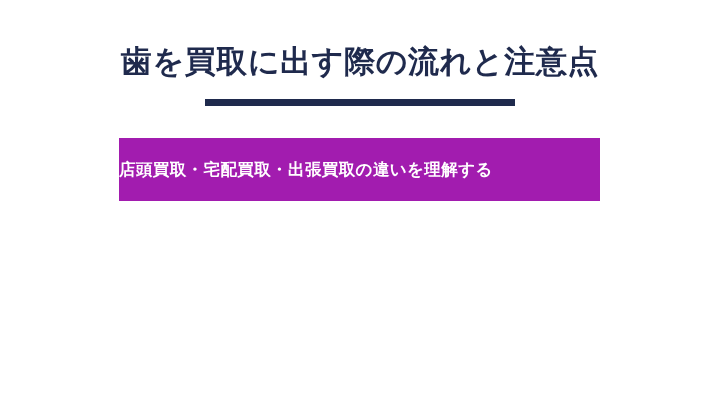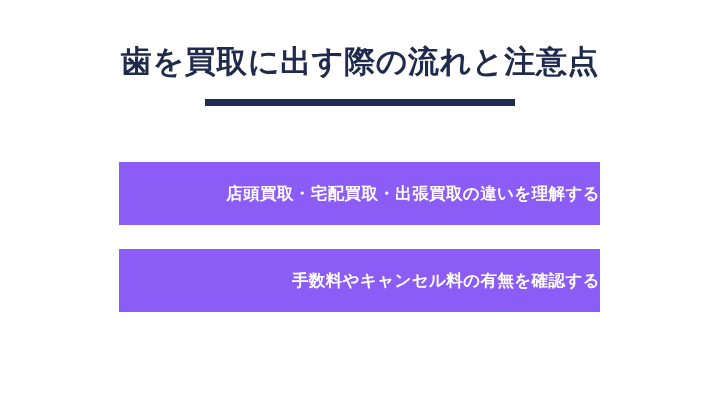--- a/index.html
+++ b/index.html
@@ -44,27 +44,26 @@
   }
   .steps-list {
     position: absolute;
     top: 138px;
     left: 119px;
     width: 481px;
   }
   .step-box {
     width: 481px;
     height: 63px;
-    background: #8b5cf6;
+    background: #a21caf;
     display: flex;
     align-items: center;
-    justify-content: flex-end;
+    justify-content: flex-start;
     margin-bottom: 20px;
     box-sizing: border-box;
-    margin-top: 24px;
   }
   .step-box:last-child {
     margin-bottom: 0;
   }
   .step-label {
     color: #ffffff;
     font-size: 16.5px;
     font-weight: bold;
     letter-spacing: 0.4px;
     line-height: 1.2;
@@ -81,20 +80,17 @@
     <h1 class="heading-title">歯を買取に出す際の流れと注意点</h1>
     <div class="heading-rule"></div>
   </div>
 
   <div class="steps-list">
 
     <div class="step-box">
       <span class="step-label">店頭買取・宅配買取・出張買取の違いを理解する</span>
     </div>
 
-    <div class="step-box">
-      <span class="step-label">手数料やキャンセル料の有無を確認する</span>
-    </div>
 
 
   </div>
 
 </div>
 
 </body></html>

